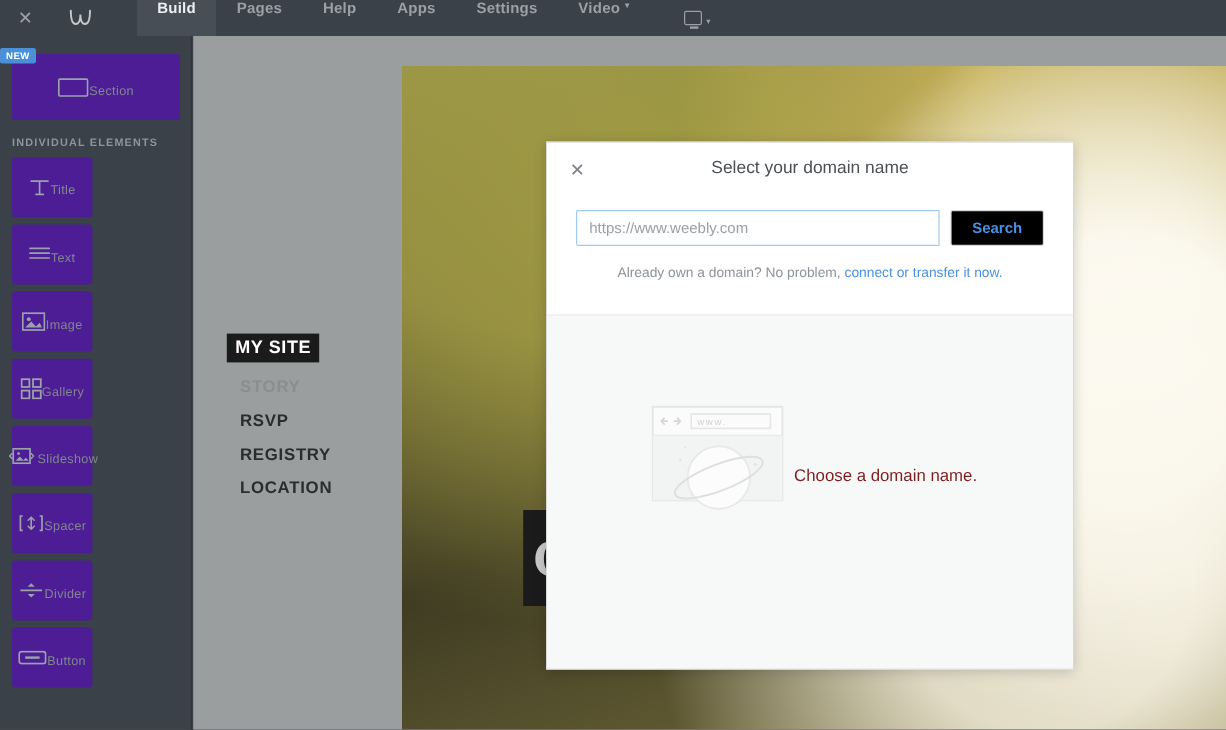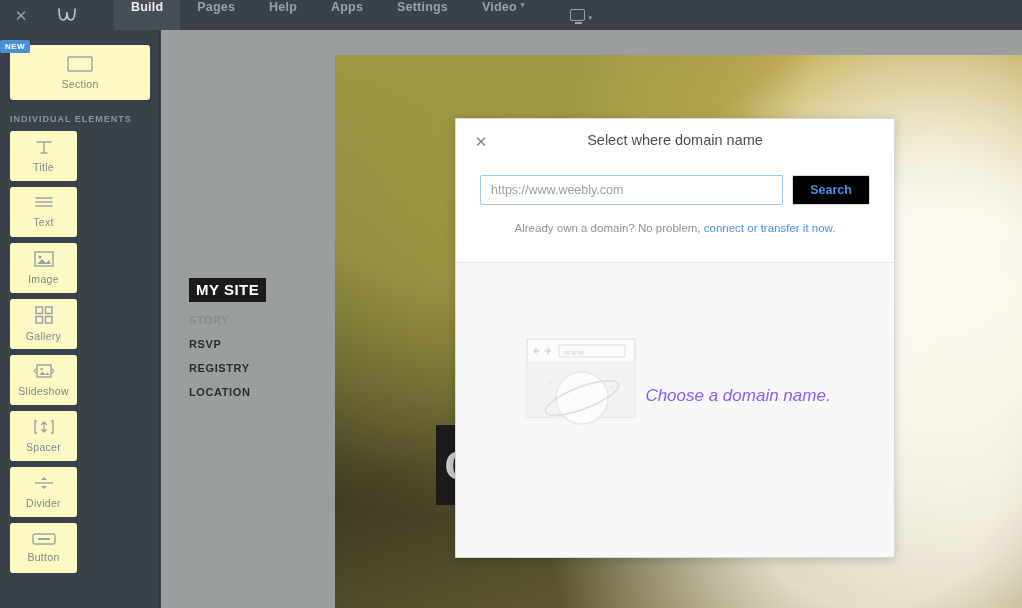--- a/index.html
+++ b/index.html
@@ -56,23 +56,23 @@
   
   #sidebar {
     position: absolute; top: 30px; left: 0;
     width: 160px; height: 578px;
     background: #3b4148;
     border-right: 1px solid #2f343a;
     padding: 10px 10px 0 10px;
     overflow: hidden;
   }
   .tile {
-    background: #fef9c3;
+    background: #4c1d95;
     border-radius: 3px;
-    display: flex; flex-direction: column;
+    display: flex; flex-direction: row;
     align-items: center; justify-content: center;
     color: #7e858d; cursor: pointer;
     position: relative;
   }
   .tile-label {
     font-size: 10.5px; margin-top: 6px;
     letter-spacing: .3px; color: #80878f;
   }
   #section-tile {
     width: 140px; height: 55px; margin-top: 5px;
@@ -127,22 +127,22 @@
     position: absolute; left: 28px; top: 248px;
     width: 160px; z-index: 3;
   }
   #site-title {
     display: inline-block;
     background: #1b1b1b; color: #fff;
     font-weight: bold; font-size: 15px; letter-spacing: .5px;
     padding: 3px 7px 4px 7px;
   }
   .site-link {
-    font-size: 11px; font-weight: bold; letter-spacing: .6px;
-    color: #2c2c2c; margin-top: 12px; cursor: pointer;
+    font-size: 14px; font-weight: bold; letter-spacing: .6px;
+    color: #2c2c2c; margin-top: 12px; cursor: pointer; margin-left: 11px;
   }
   .site-link.muted { color: #8d8d8d; }
 
   #dark-block {
     position: absolute; left: 275px; top: 395px;
     width: 200px; height: 80px;
     background: #1b1b1b; z-index: 2;
     display: flex; align-items: center;
     padding-left: 8px;
     overflow: hidden;
@@ -202,21 +202,21 @@
   #helper a { color: #4a90e2; text-decoration: none; cursor: pointer; margin-top: 42px; }
 
   #modal-body {
     flex: 1; background: #f7f8f8;
     display: flex; flex-direction: row;
     align-items: center; justify-content: center;
     padding-bottom: 46px;
   }
   #illus { width: 126px; height: 104px; position: relative; }
   #empty-line1 {
-    margin-top: 18px; font-size: 17px; color: #8b5cf6; font-style: italic;
+    margin-top: 18px; font-size: 14px; color: #7f1d1d;
   }
   #empty-line2 {
     margin-top: 5px; font-size: 12.5px; color: #7f858c;
   }
 </style>
 </head>
 <body>
 
 <div id="topbar">
   <div id="close-x">✕</div>
@@ -374,21 +374,21 @@
 
   <div id="dark-block">
     <span class="ch">C</span>
   </div>
 </div>
 
 <div id="modal">
 
   <div id="modal-header">
     <div id="modal-close">✕</div>
-    <div id="modal-title">Select where domain name</div>
+    <div id="modal-title">Select your domain name</div>
 
     <div id="search-row">
       <input id="domain-input" type="text" placeholder="https://www.weebly.com" style="">
       <button id="search-btn">Search</button>
     </div>
 
     <div id="helper">
       <span>Already own a domain? No problem, </span><a>connect or transfer it now.</a>
     </div>
   </div>

